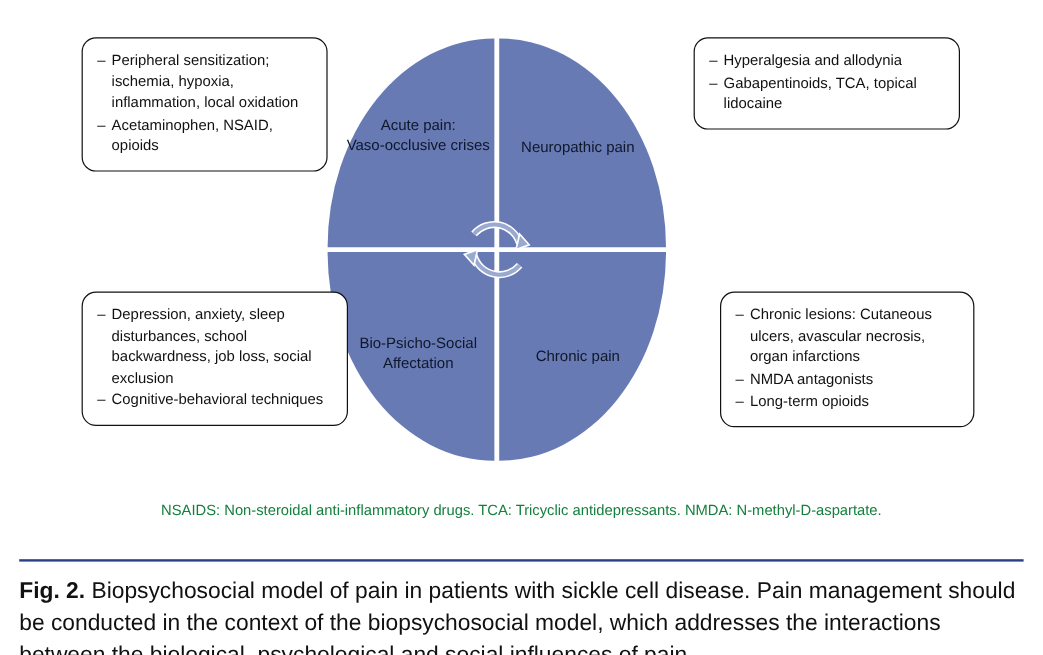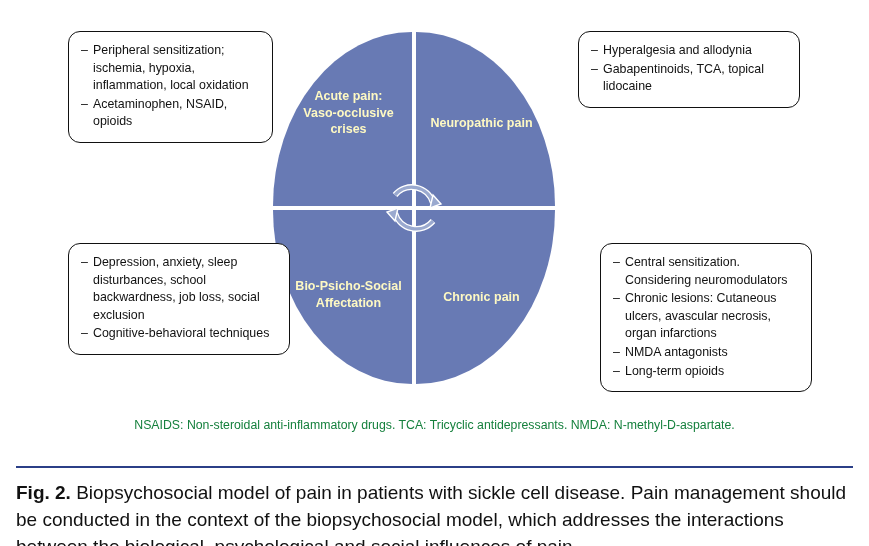--- a/index.html
+++ b/index.html
@@ -31,23 +31,23 @@
   .quad {
     position: absolute;
     width: 139px;
     height: 174px;
     background: #687ab4;
     box-sizing: border-box;
     display: flex;
     align-items: center;
     justify-content: center;
     text-align: center;
-    color: #fef9c3;
+    color: #0f172a;
     font-size: 12.5px;
-    font-weight: bold;
+    font-weight: normal;
     line-height: 1.35;
     padding: 6px;
   }
   .quad-tl {
     left: 0; top: 0;
     border-top-left-radius: 139px 174px;
   }
   .quad-tr {
     right: 0; top: 0;
     border-top-right-radius: 139px 174px;
@@ -190,21 +190,20 @@
 
   <div class="callout box-bl">
     <ul>
       <li>Depression, anxiety, sleep disturbances, school backwardness, job loss, social exclusion</li>
       <li>Cognitive-behavioral techniques</li>
     </ul>
   </div>
 
   <div class="callout box-br">
     <ul>
-      <li>Central sensitization. Considering neuromodulators</li>
       <li>Chronic lesions: Cutaneous ulcers, avascular necrosis, organ infarctions</li>
       <li>NMDA antagonists</li>
       <li>Long-term opioids</li>
     </ul>
   </div>
 
   <div class="footnote">NSAIDS: Non-steroidal anti-inflammatory drugs. TCA: Tricyclic antidepressants. NMDA: N-methyl-D-aspartate.</div>
 
   <div class="caption-rule"></div>
   <div class="caption">

